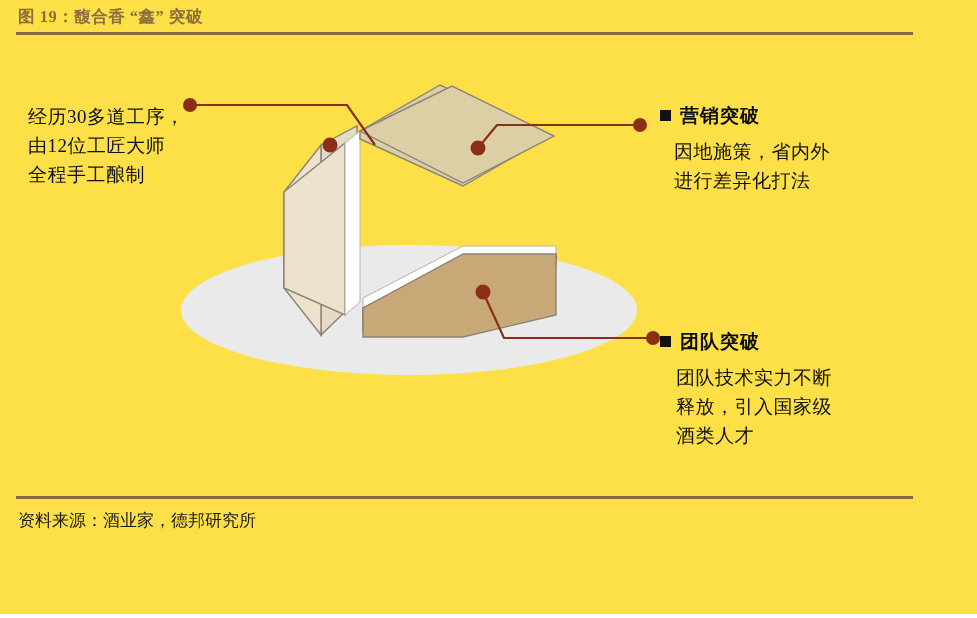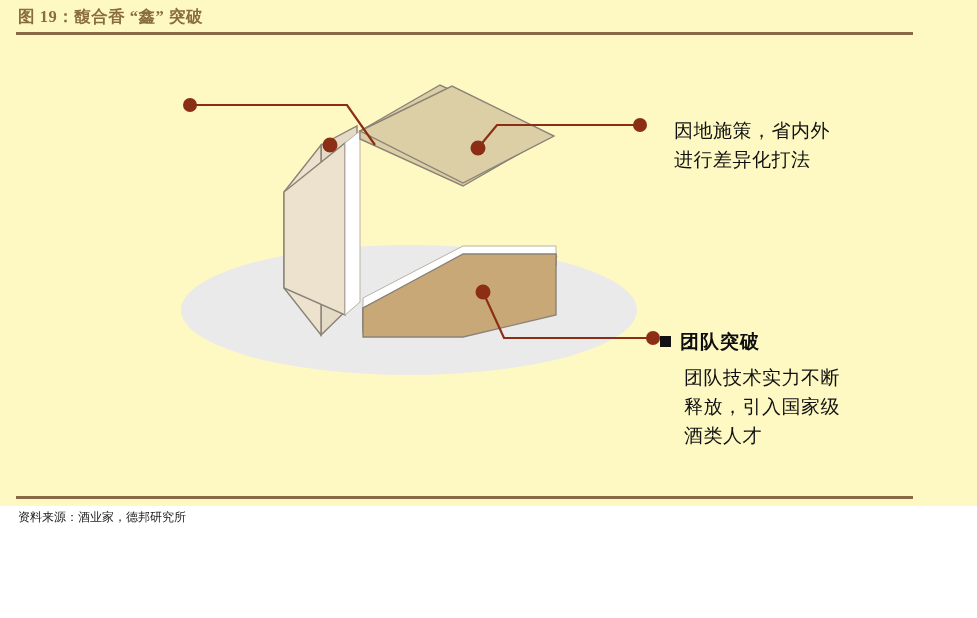--- a/index.html
+++ b/index.html
@@ -13,22 +13,22 @@
     height: 618px;
     overflow: hidden;
     font-family: "Liberation Serif", "DejaVu Serif", serif;
     color: #111111;
     position: relative;
   }
 
   #figure-root {
     position: relative;
     width: 977px;
-    height: 506px;
-    background: #fef9c3;
+    height: 614px;
+    background: #fde047;
   }
 
   
   .fig-title {
     position: absolute;
     left: 18px;
     top: 6px;
     font-size: 16.5px;
     font-weight: bold;
     letter-spacing: 0.5px;
@@ -49,21 +49,21 @@
     left: 16px;
     top: 496px;
     width: 897px;
     height: 3px;
     background: #8a6a46;
   }
   .fig-source {
     position: absolute;
     left: 18px;
     top: 509px;
-    font-size: 12px;
+    font-size: 17px;
     color: #1a1a1a;
     white-space: nowrap;
     font-family: "Liberation Serif", "DejaVu Serif", serif;
   }
 
   
   #diagram-svg {
     position: absolute;
     left: 0;
     top: 40px;
@@ -102,21 +102,21 @@
     font-family: "Liberation Serif", "DejaVu Serif", serif;
     white-space: pre-line;
   }
 
   #callout-product   { left: 28px;  top: 92px;  width: 250px; }
   #callout-marketing { left: 660px; top: 106px; width: 280px; }
   #callout-team      { left: 660px; top: 332px; width: 290px; }
 
   #callout-product .callout-body   { text-align: left; }
   #callout-marketing .callout-body { margin-left: 14px; }
-  #callout-team .callout-body      { margin-left: 24px; }
+  #callout-team .callout-body      { margin-left: 16px; }
 </style>
 </head>
 <body>
 
 <div id="figure-root">
 
   <div class="fig-title">图 19：馥合香 “鑫” 突破</div>
 
   <div class="rule-top"></div>
 
@@ -159,23 +159,29 @@
 
     <g>
       <polyline points="483,252 504,298 653,298" fill="none" stroke="#8b2e15" stroke-width="2.2"></polyline>
       <circle cx="483" cy="252" r="7.5" fill="#8b2e15"></circle>
       <circle cx="653" cy="298" r="7" fill="#8b2e15"></circle>
     </g>
 
   </svg>
 
   <div class="callout" id="callout-product">
+    <div class="callout-body">经历30多道工序，
+由12位工匠大师
+全程手工酿制</div>
   </div>
 
   <div class="callout" id="callout-marketing">
+    <div class="callout-head">
+      <span class="bullet-square"></span><span>营销突破</span>
+    </div>
     <div class="callout-body">因地施策，省内外
 进行差异化打法</div>
   </div>
 
   <div class="callout" id="callout-team">
     <div class="callout-head">
       <span class="bullet-square"></span><span>团队突破</span>
     </div>
     <div class="callout-body">团队技术实力不断
 释放，引入国家级

